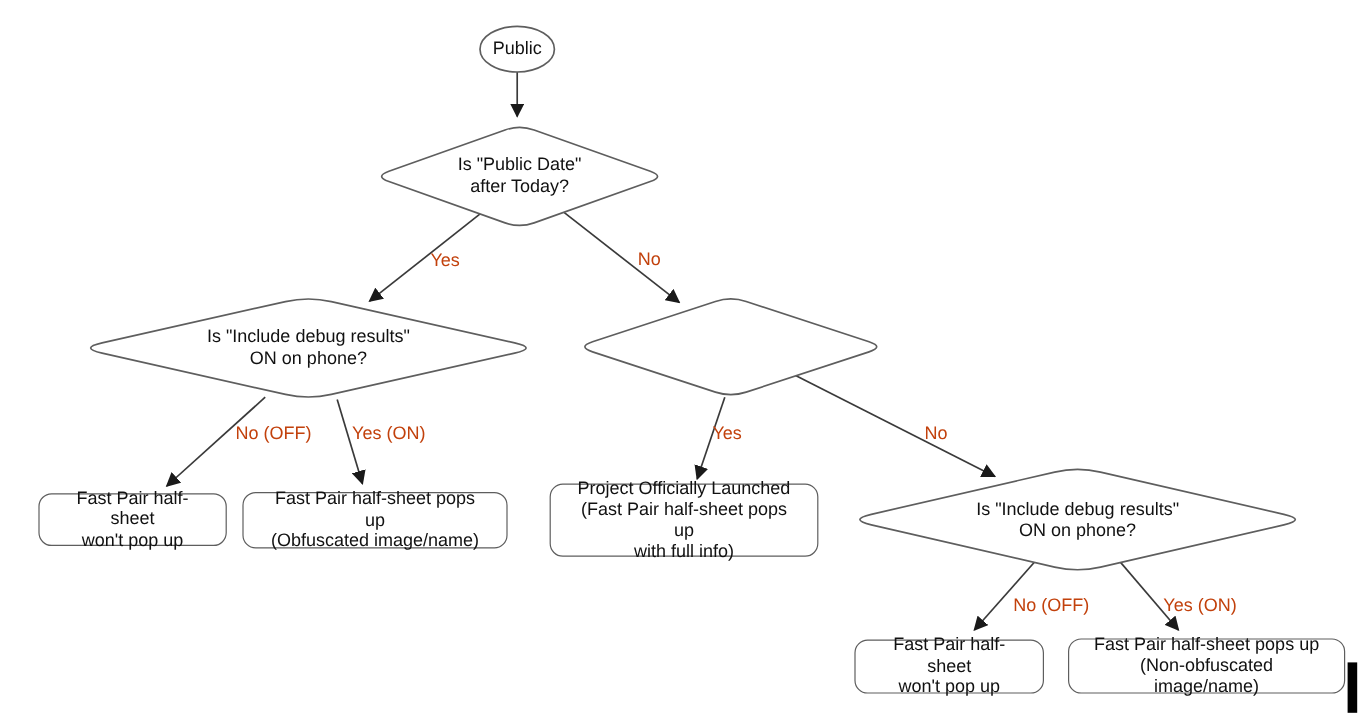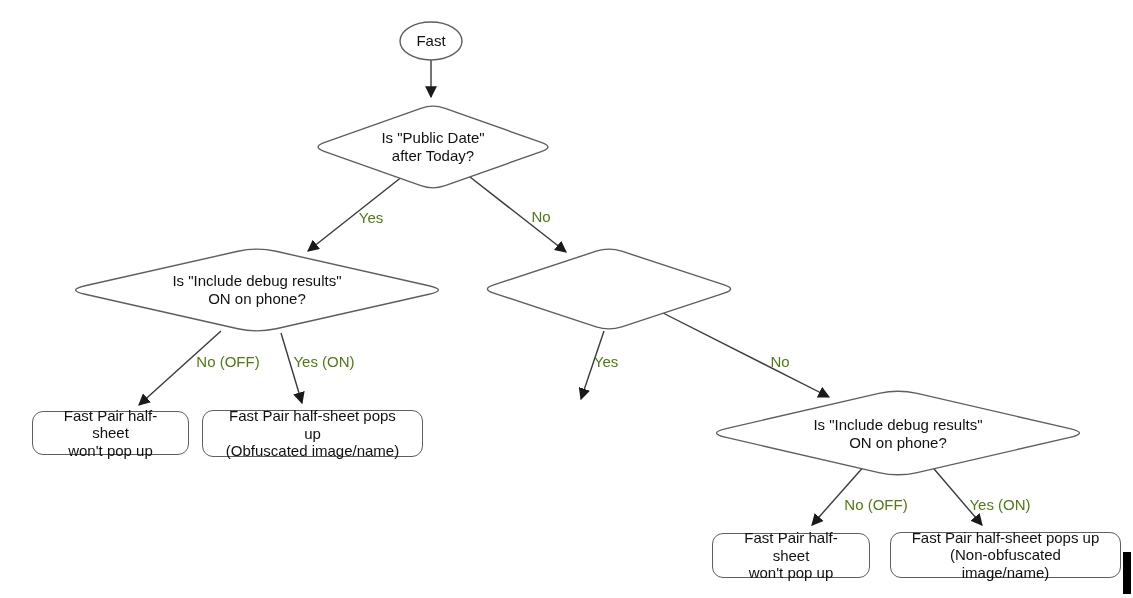--- a/index.html
+++ b/index.html
@@ -45,21 +45,21 @@
     font-size: 15px;
     line-height: 17.5px;
     padding: 2px 16px;
   }
   .edge-label {
     position: absolute;
     transform: translate(-50%, -50%);
     font-size: 15px;
     line-height: 16px;
     white-space: nowrap;
-    color: #4d7c0f;
+    color: #c2410c;
   }
   .text-caret {
     position: absolute;
     left: 1123px; top: 552px;
     width: 8px; height: 42px;
     background: #000000;
   }
 </style>
 </head>
 <body>
@@ -84,38 +84,41 @@
     <line class="conn" x1="929" y1="463" x2="982" y2="525" marker-end="url(#arrow)"></line>
 
     <ellipse class="shape" cx="431" cy="41" rx="31" ry="19"></ellipse>
 
     <path class="shape" d="M445.1,108.3 L541.9,142.7 Q554,147 541.9,151.3 L445.1,185.7 Q433,190 420.9,185.7 L324.1,151.3 Q312,147 324.1,142.7 L420.9,108.3 Q433,104 445.1,108.3 Z"></path>
     <path class="shape" d="M276.1,251.3 L428.9,285.7 Q448,290 428.9,294.3 L276.1,328.7 Q257,333 237.9,328.7 L85.1,294.3 Q66,290 85.1,285.7 L237.9,251.3 Q257,247 276.1,251.3 Z"></path>
     <path class="shape" d="M621.8,251.2 L724.2,284.8 Q737,289 724.2,293.2 L621.8,326.8 Q609,331 596.2,326.8 L493.8,293.2 Q481,289 493.8,284.8 L596.2,251.2 Q609,247 621.8,251.2 Z"></path>
     <path class="shape" d="M917.1,393.4 L1069.9,428.6 Q1089,433 1069.9,437.4 L917.1,472.6 Q898,477 878.9,472.6 L726.1,437.4 Q707,433 726.1,428.6 L878.9,393.4 Q898,389 917.1,393.4 Z"></path>
   </svg>
 
-  <div class="node-label" style="left:400px; top:23px; width:62px; height:36px;">Fast</div>
+  <div class="node-label" style="left:400px; top:23px; width:62px; height:36px;">Public</div>
 
   <div class="node-label" style="left:323px; top:104px; width:220px; height:86px;">Is "Public Date"
 after Today?</div>
 
   <div class="node-label" style="left:107px; top:247px; width:300px; height:86px;">Is "Include debug results"
 ON on phone?</div>
 
 
   <div class="node-label" style="left:748px; top:390px; width:300px; height:87px;">Is "Include debug results"
 ON on phone?</div>
 
   <div class="terminal" style="left:32px; top:411px; width:157px; height:44px;">Fast Pair half-sheet
 won't pop up</div>
 
   <div class="terminal" style="left:202px; top:410px; width:221px; height:47px;">Fast Pair half-sheet pops up
 (Obfuscated image/name)</div>
 
+  <div class="terminal" style="left:458px; top:403px; width:224px; height:61px;">Project Officially Launched
+(Fast Pair half-sheet pops up
+with full info)</div>
 
   <div class="terminal" style="left:712px; top:533px; width:158px; height:45px;">Fast Pair half-sheet
 won't pop up</div>
 
   <div class="terminal" style="left:890px; top:532px; width:231px; height:46px;">Fast Pair half-sheet pops up
 (Non-obfuscated image/name)</div>
 
   <div class="edge-label" style="left:371px; top:218px;">Yes</div>
   <div class="edge-label" style="left:541px; top:217px;">No</div>
   <div class="edge-label" style="left:228px; top:362px;">No (OFF)</div>

